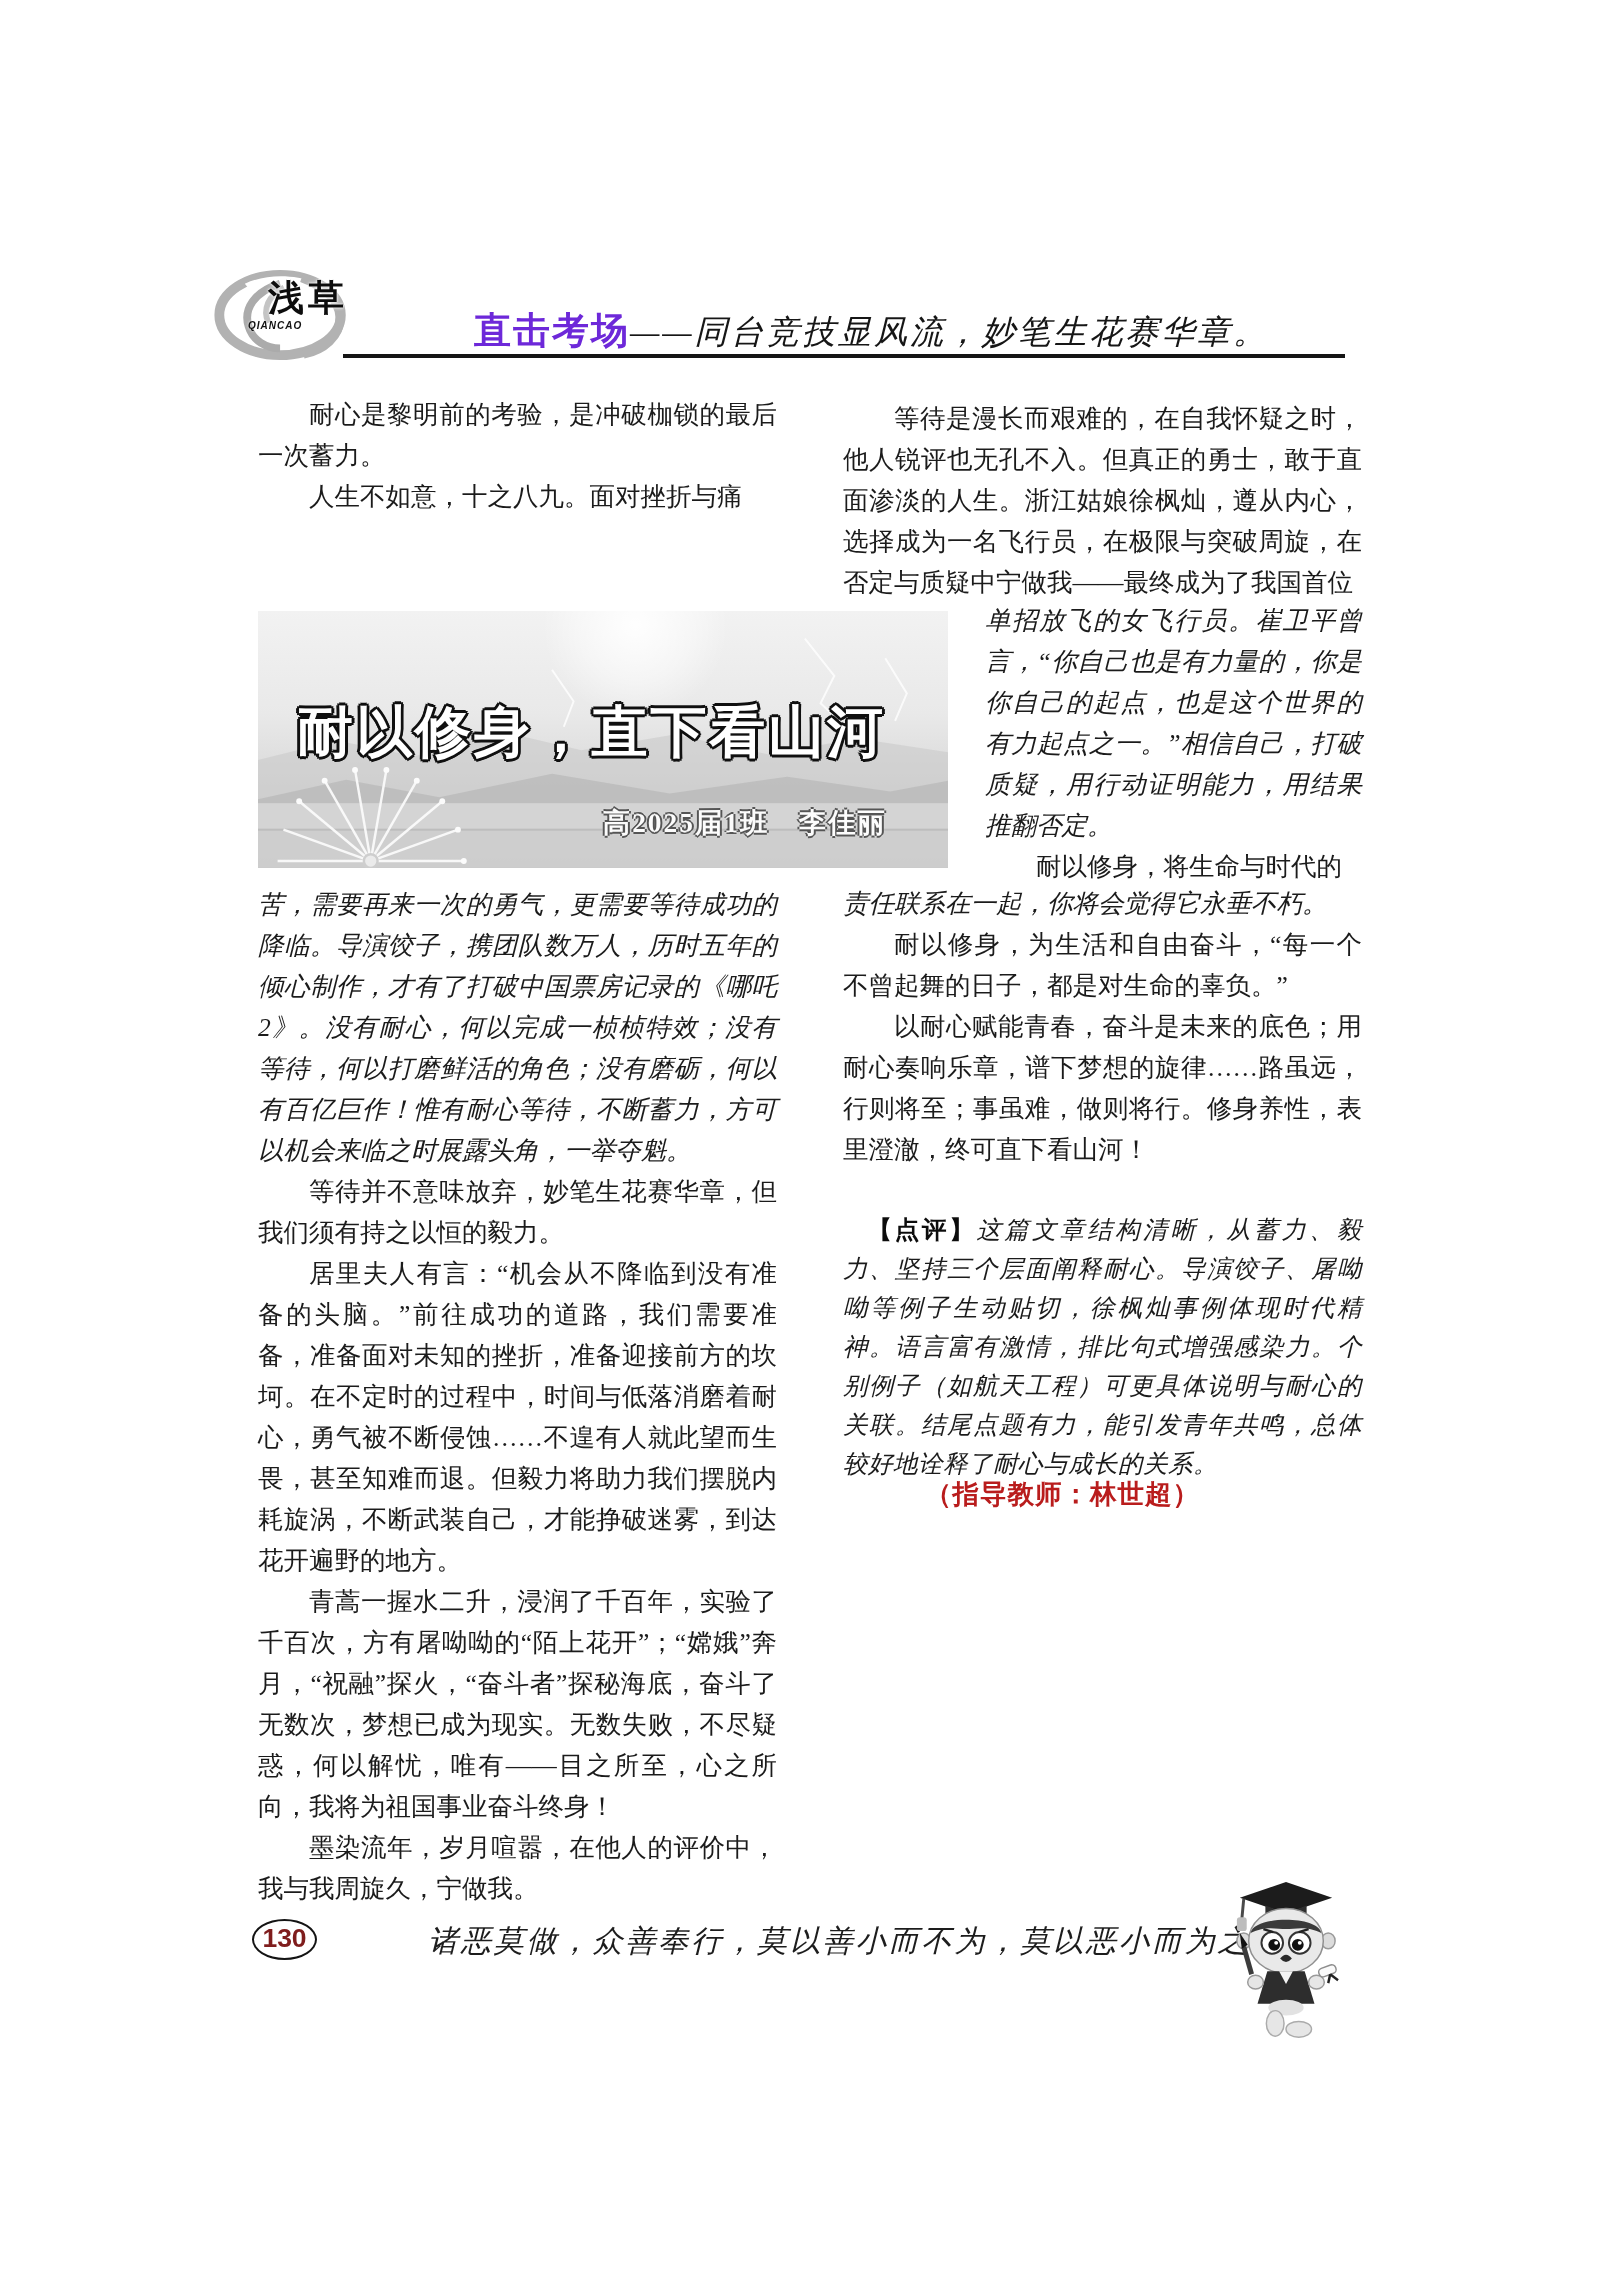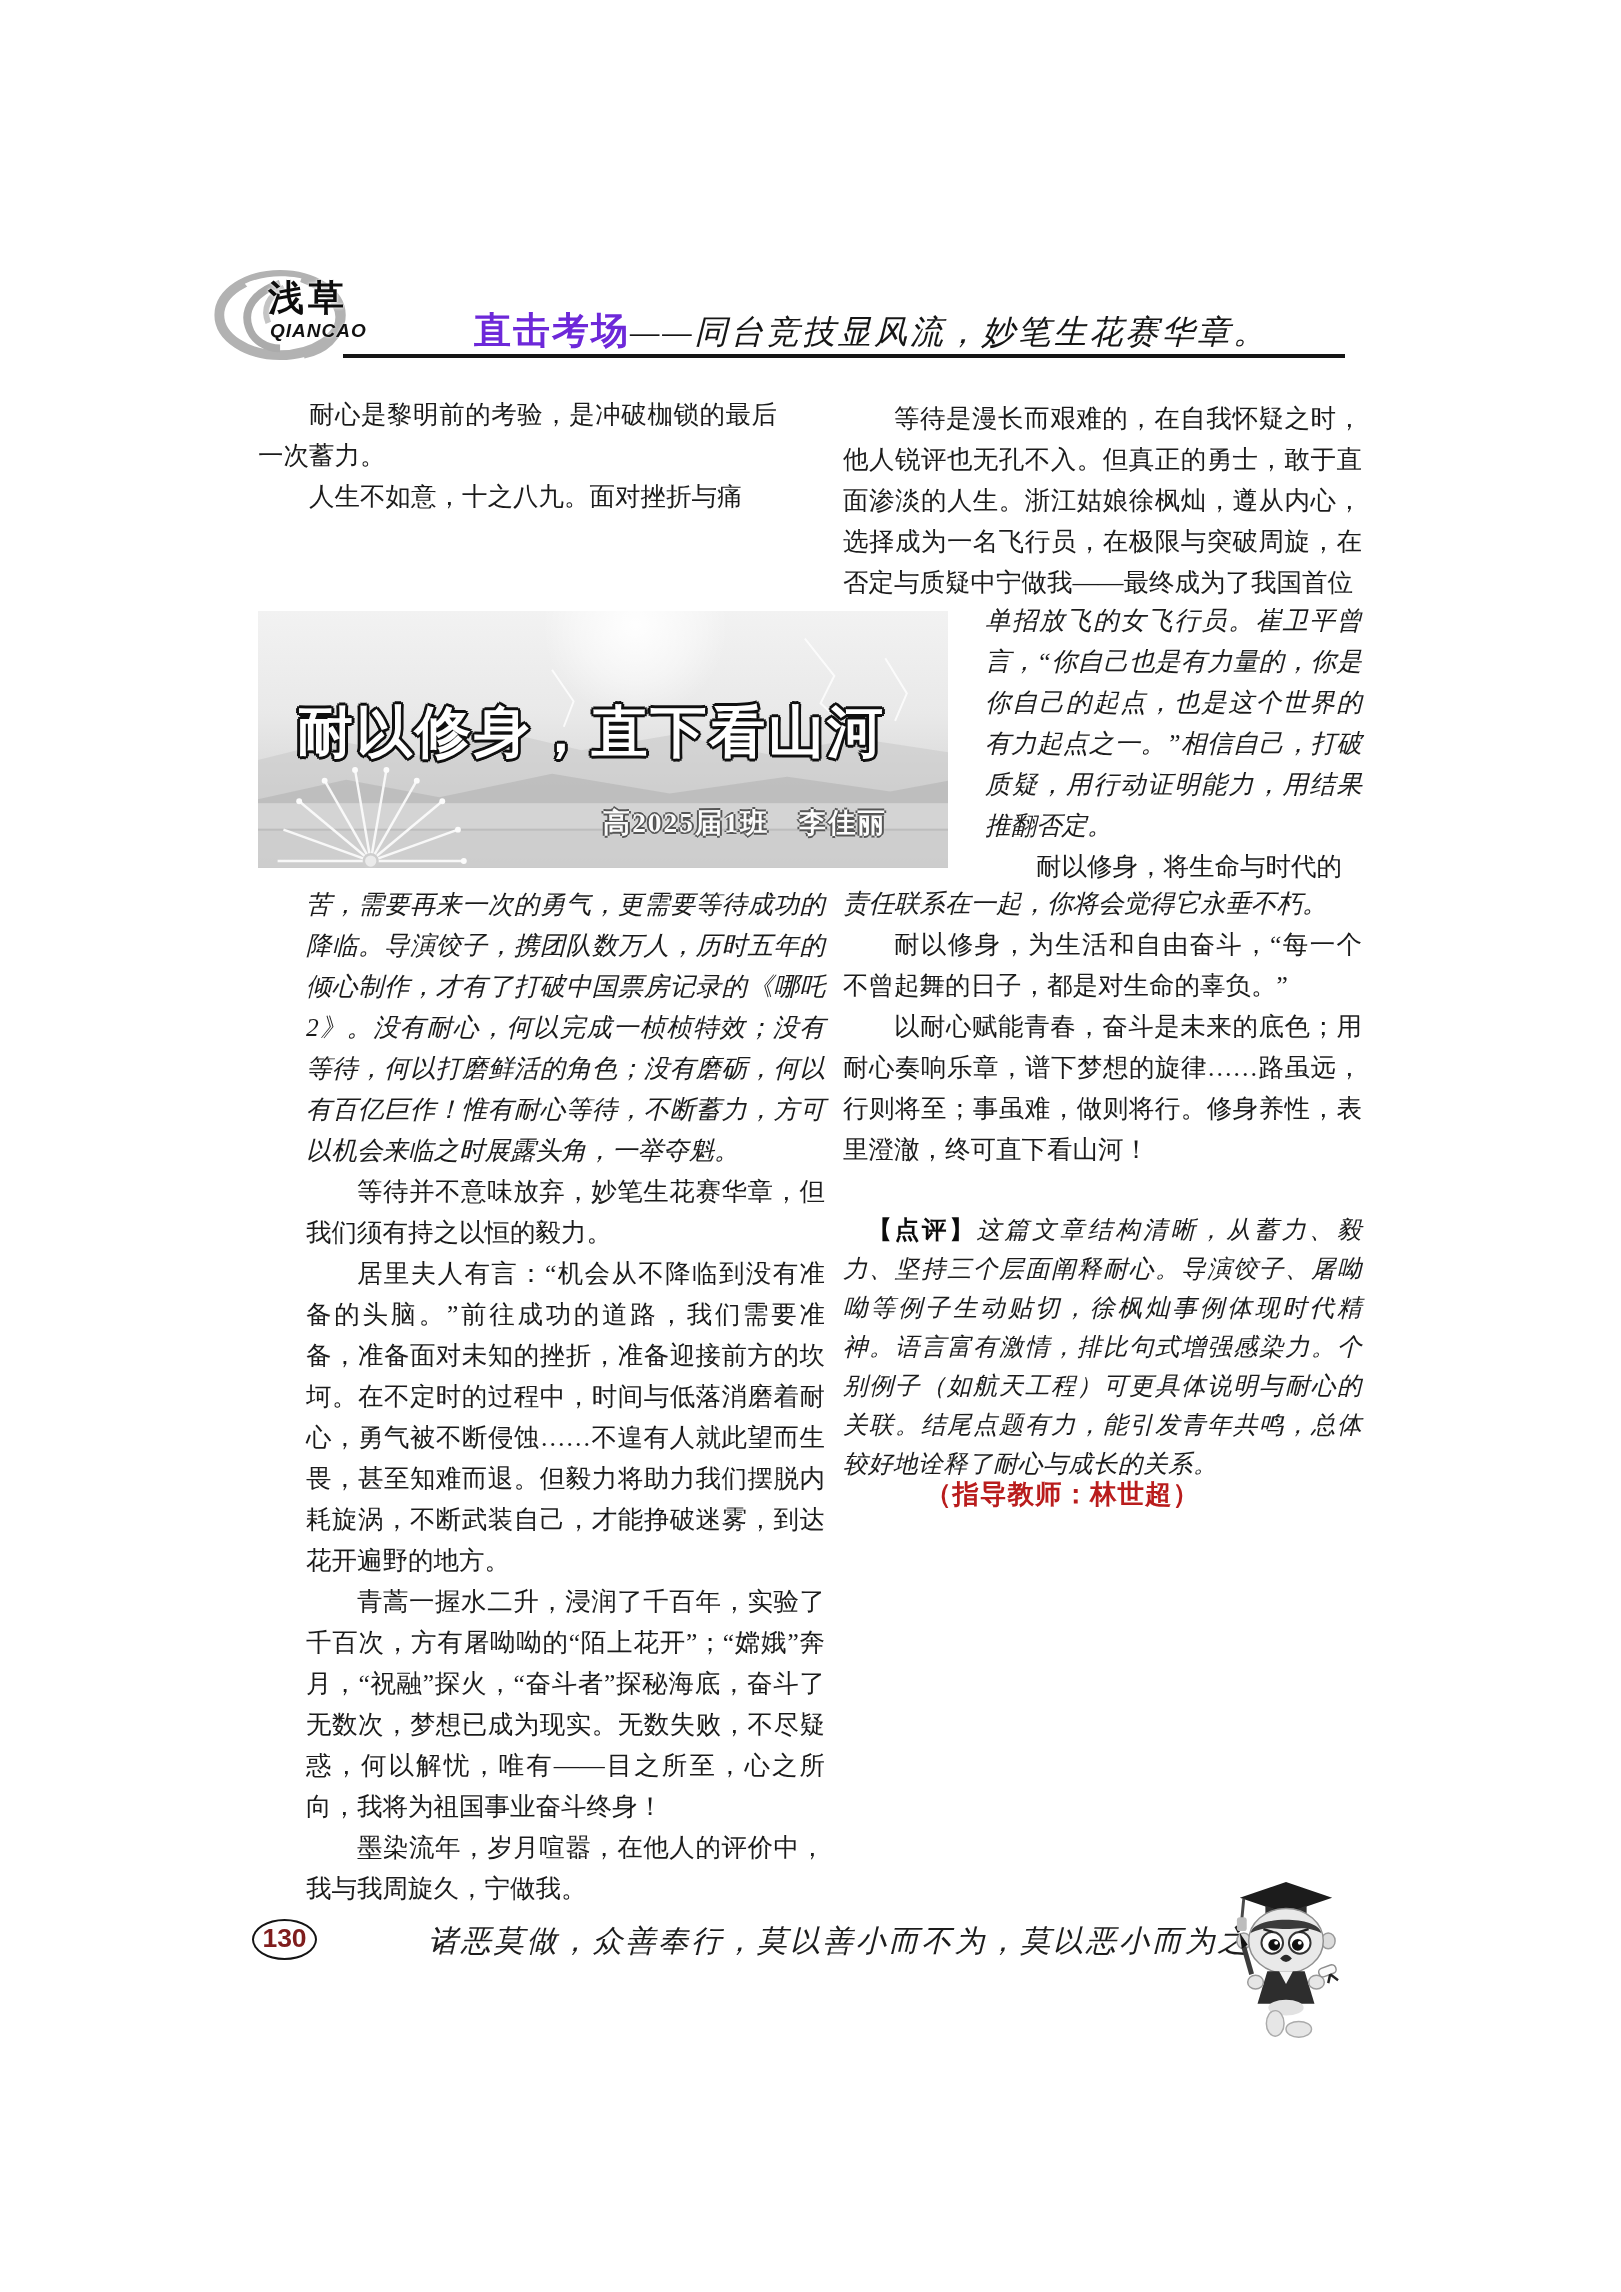--- a/index.html
+++ b/index.html
@@ -10,42 +10,42 @@
   }
   
   .logo{position:absolute;left:186px;top:258px;width:196px;height:108px;}
   .logo svg{position:absolute;left:0;top:7.8px;}
   .logo-cn{
     position:absolute;left:82px;top:15.7px;width:88px;
     font-weight:bold;font-size:36px;letter-spacing:3.9px;color:#0d0d0d;
     font-family:Liberation Sans, sans-serif;text-shadow:0 0 2px #fff,0 0 3.9px #fff;
   }
   .logo-en{
-    position:absolute;left:84px;top:62px;font-style:italic;font-weight:bold;
-    font-size:19px;letter-spacing:1px;color:#111;
+    position:absolute;left:62px;top:62px;font-style:italic;font-weight:bold;
+    font-size:10px;letter-spacing:1px;color:#111;
     font-family:"Liberation Sans",sans-serif;text-shadow:0 0 2.9px #fff;
   }
   .header-title{position:absolute;left:474px;top:306px;white-space:nowrap;}
   .header-title .sec{
     font-family:"Liberation Sans","DejaVu Sans",sans-serif;
     font-weight:bold;font-size:37px;letter-spacing:2px;color:#6d28d9;
   }
   .header-title .tag{
     font-family:"Liberation Serif","DejaVu Serif",serif;
     font-style:italic;font-size:33px;letter-spacing:2.9px;color:#161616;
   }
   .header-rule{position:absolute;left:343px;top:354px;width:1002px;height:3.9px;background:#151515;}
   
   .col{position:absolute;text-align:justify;text-justify:inter-character;
        font-size:25.5px;line-height:41px;color:#1b1b1b;}
   .col p{margin:0;}
   .col p.para{text-indent:2em;}
   .col p.cont{text-indent:0;font-style:italic;}
   #left-seg1{left:258px;top:394px;width:519px;}
-  #left-seg2{left:258px;top:884px;width:519px;margin-left:48px;}
+  #left-seg2{left:258px;top:884px;width:519px;}
   #right-seg1{left:843px;top:398px;width:519px;}
   #right-seg2{left:985px;top:600px;width:377px;}
   #right-seg3{left:843px;top:883px;width:519px;}
   
   .essay-image{
     position:absolute;left:258px;top:611px;width:690px;height:257px;margin:0;
     background:linear-gradient(180deg,#f2f2f2 0%,#e9e9e9 40%,#d2d2d2 78%,#c2c2c2 100%);
     overflow:hidden;
   }
   .essay-image svg.scene{position:absolute;left:0;top:0;}

